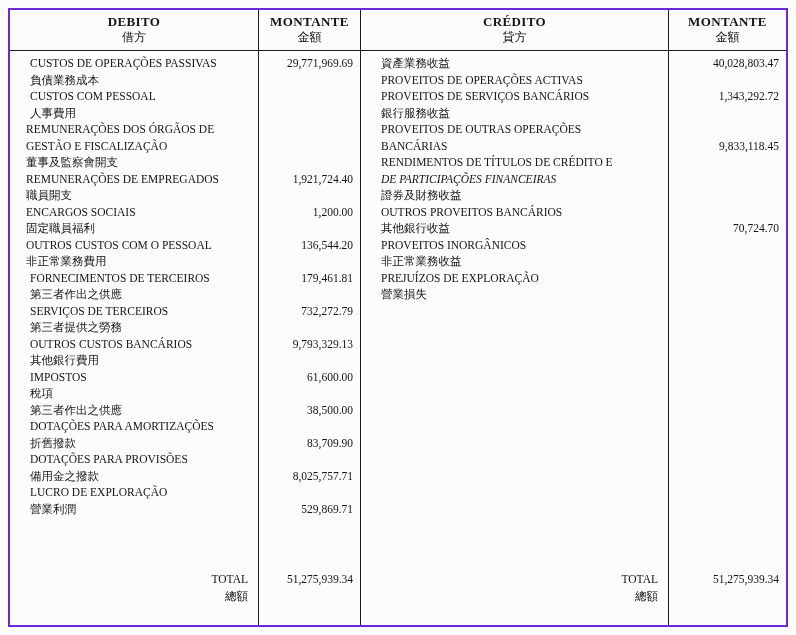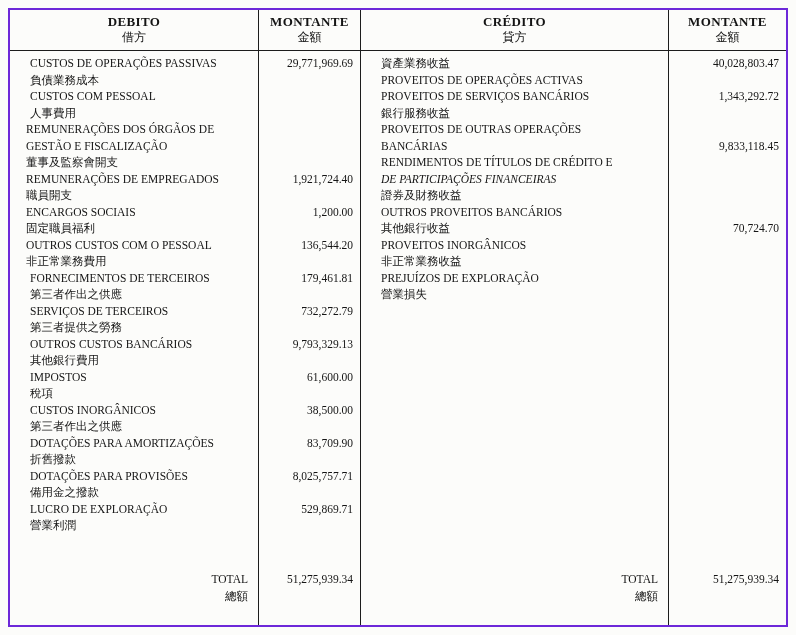--- a/index.html
+++ b/index.html
@@ -89,21 +89,20 @@
           <div class="line ind">OUTROS CUSTOS COM O PESSOAL</div>
           <div class="line ind">非正常業務費用</div>
           <div class="line">FORNECIMENTOS DE TERCEIROS</div>
           <div class="line">第三者作出之供應</div>
           <div class="line">SERVIÇOS DE TERCEIROS</div>
           <div class="line">第三者提供之勞務</div>
           <div class="line">OUTROS CUSTOS BANCÁRIOS</div>
           <div class="line">其他銀行費用</div>
           <div class="line">IMPOSTOS</div>
           <div class="line">稅項</div>
-          <div class="line">CUSTOS INORGÂNICOS</div>
           <div class="line">第三者作出之供應</div>
           <div class="line">DOTAÇÕES PARA AMORTIZAÇÕES</div>
           <div class="line">折舊撥款</div>
           <div class="line">DOTAÇÕES PARA PROVISÕES</div>
           <div class="line">備用金之撥款</div>
           <div class="line">LUCRO DE EXPLORAÇÃO</div>
           <div class="line">營業利潤</div>
         </div>
       <div class="spacer"></div>
       <div class="total">

